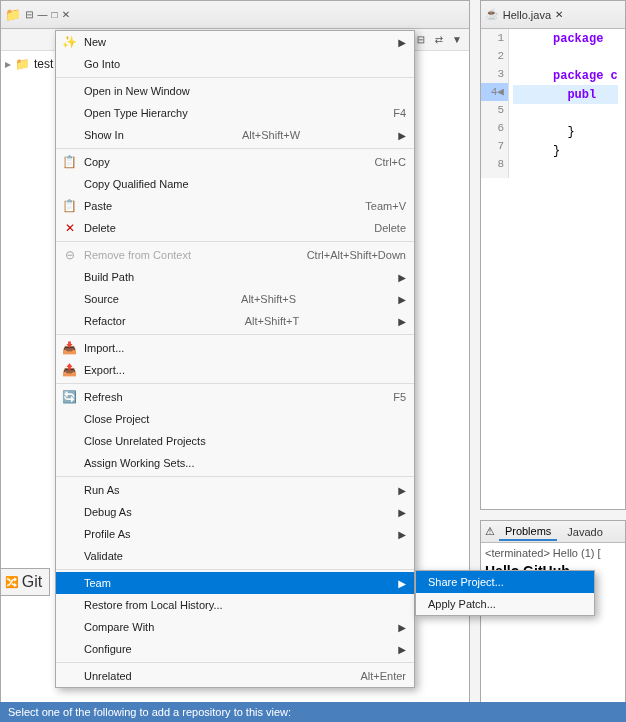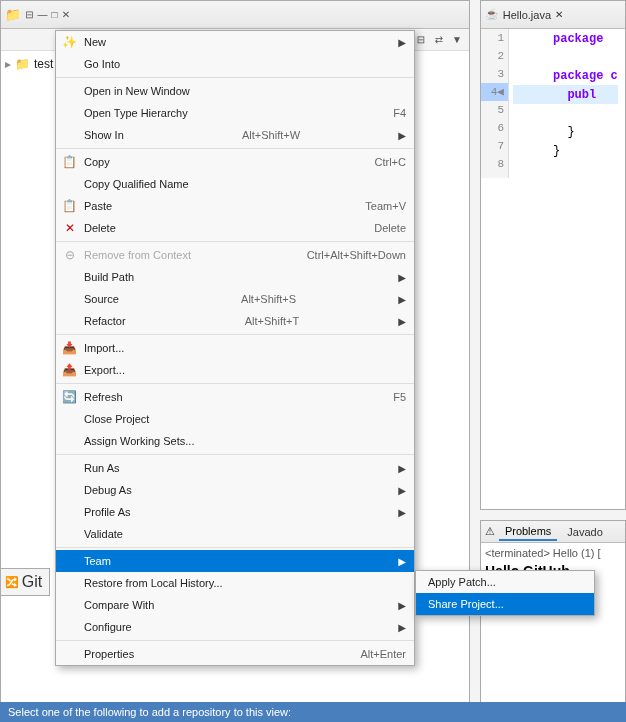--- a/index.html
+++ b/index.html
@@ -478,20 +478,23 @@
     <div class="menu-item">
       <span class="icon-area" style="color:#5080c0;">🔄</span>
       <span class="menu-label">Refresh</span>
       <span class="shortcut">F5</span>
     </div>
 
     <div class="menu-item">
       <span class="menu-label">Close Project</span>
     </div>
 
+    <div class="menu-item">
+      <span class="menu-label">Close Unrelated Projects</span>
+    </div>
 
     <div class="menu-item">
       <span class="menu-label">Assign Working Sets...</span>
     </div>
 
     <div class="menu-separator"></div>
 
     <div class="menu-item">
       <span class="menu-label">Run As</span>
       <span class="arrow">▶</span>
@@ -528,32 +531,32 @@
     </div>
 
     <div class="menu-item">
       <span class="menu-label">Configure</span>
       <span class="arrow">▶</span>
     </div>
 
     <div class="menu-separator"></div>
 
     <div class="menu-item">
-      <span class="menu-label">Properties</span>
+      <span class="menu-label">Unrelated</span>
       <span class="shortcut">Alt+Enter</span>
     </div>
 
   </div>
 
   <div class="submenu">
-    <div class="menu-item">
-      <span class="menu-label">Apply Patch...</span>
-    </div>
     <div class="menu-item active" style="background:#0078d7; color:#fff;">
       <span class="menu-label">Share Project...</span>
     </div>
+    <div class="menu-item">
+      <span class="menu-label">Apply Patch...</span>
+    </div>
   </div>
 
   <div class="status-bar">
     <span>Select one of the following to add a repository to this view:</span>
   </div>
 
 </div>
 
 </body></html>

